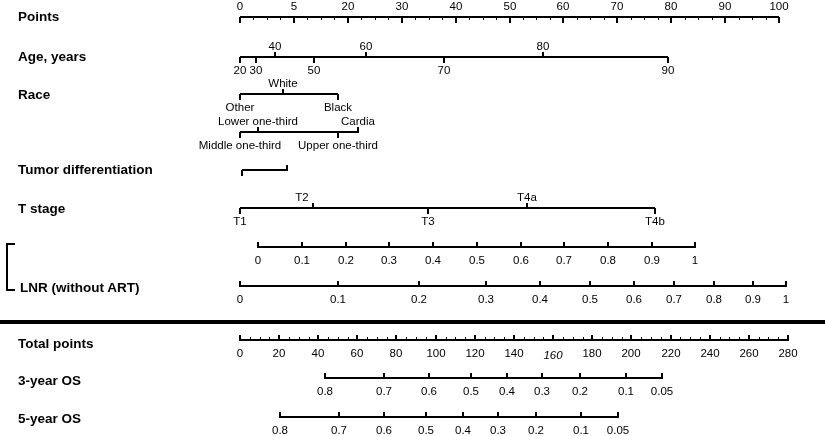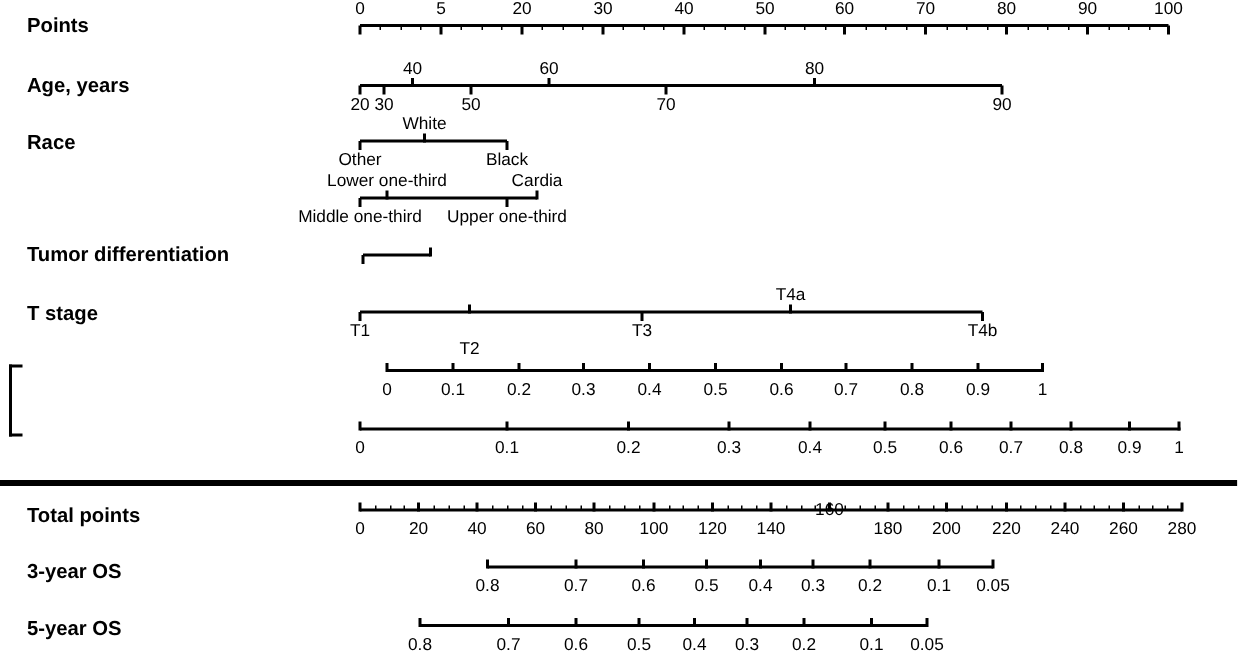--- a/index.html
+++ b/index.html
@@ -149,21 +149,21 @@
     <div class="tick-label" style="left: 358px; top: 115px;">Cardia</div>
     <div class="row-label" style="left: 18px; top: 162px;">Tumor differentiation</div>
     <div class="axis-line" style="left: 242px; top: 169px; width: 45px;"></div>
     <div class="tick" style="left: 241px; top: 170px; height: 6px;"></div>
     <div class="tick" style="left: 286px; top: 165px; height: 6px;"></div>
     <div class="row-label" style="left: 18px; top: 201px;">T stage</div>
     <div class="axis-line" style="left: 240px; top: 207px; width: 415px;"></div>
     <div class="tick" style="left: 239px; top: 208px; height: 6px;"></div>
     <div class="tick-label" style="left: 240px; top: 215px;">T1</div>
     <div class="tick" style="left: 312px; top: 203px; height: 6px;"></div>
-    <div class="tick-label" style="left: 313px; top: 191px; margin-top: 36px;">T2</div>
+    <div class="tick-label" style="left: 302px; top: 191px;">T2</div>
     <div class="tick" style="left: 427px; top: 208px; height: 6px;"></div>
     <div class="tick-label" style="left: 428px; top: 215px;">T3</div>
     <div class="tick" style="left: 526px; top: 203px; height: 6px;"></div>
     <div class="tick-label" style="left: 527px; top: 191px;">T4a</div>
     <div class="tick" style="left: 654px; top: 208px; height: 6px;"></div>
     <div class="tick-label" style="left: 655px; top: 215px;">T4b</div>
     <div class="axis-line" style="left: 258px; top: 246px; width: 437px;"></div>
     <div class="tick" style="left: 257px; top: 242px; height: 6px;"></div>
     <div class="tick-label" style="left: 258px; top: 254px;">0</div>
     <div class="tick" style="left: 301px; top: 242px; height: 6px;"></div>
@@ -179,20 +179,21 @@
     <div class="tick" style="left: 520px; top: 242px; height: 6px;"></div>
     <div class="tick-label" style="left: 521px; top: 254px;">0.6</div>
     <div class="tick" style="left: 563px; top: 242px; height: 6px;"></div>
     <div class="tick-label" style="left: 564px; top: 254px;">0.7</div>
     <div class="tick" style="left: 607px; top: 242px; height: 6px;"></div>
     <div class="tick-label" style="left: 608px; top: 254px;">0.8</div>
     <div class="tick" style="left: 651px; top: 242px; height: 6px;"></div>
     <div class="tick-label" style="left: 652px; top: 254px;">0.9</div>
     <div class="tick" style="left: 694px; top: 242px; height: 6px;"></div>
     <div class="tick-label" style="left: 695px; top: 254px;">1</div>
+    <div class="row-label" style="left: 20px; top: 280px;">LNR (without ART)</div>
     <div class="axis-line" style="left: 240px; top: 285px; width: 547px;"></div>
     <div class="tick" style="left: 239px; top: 281px; height: 6px;"></div>
     <div class="tick-label" style="left: 240px; top: 293px;">0</div>
     <div class="tick" style="left: 337px; top: 281px; height: 6px;"></div>
     <div class="tick-label" style="left: 338px; top: 293px;">0.1</div>
     <div class="tick" style="left: 418px; top: 281px; height: 6px;"></div>
     <div class="tick-label" style="left: 419px; top: 293px;">0.2</div>
     <div class="tick" style="left: 485px; top: 281px; height: 6px;"></div>
     <div class="tick-label" style="left: 486px; top: 293px;">0.3</div>
     <div class="tick" style="left: 539px; top: 281px; height: 6px;"></div>
@@ -221,21 +222,21 @@
     <div class="tick-label" style="left: 357px; top: 347px;">60</div>
     <div class="tick" style="left: 395px; top: 335px; height: 6px;"></div>
     <div class="tick-label" style="left: 396px; top: 347px;">80</div>
     <div class="tick" style="left: 435px; top: 335px; height: 6px;"></div>
     <div class="tick-label" style="left: 436px; top: 347px;">100</div>
     <div class="tick" style="left: 474px; top: 335px; height: 6px;"></div>
     <div class="tick-label" style="left: 475px; top: 347px;">120</div>
     <div class="tick" style="left: 513px; top: 335px; height: 6px;"></div>
     <div class="tick-label" style="left: 514px; top: 347px;">140</div>
     <div class="tick" style="left: 552px; top: 335px; height: 6px;"></div>
-    <div class="tick-label" style="left: 553px; top: 334px;">160</div>
+    <div class="tick-label" style="left: 553px; top: 349px; font-style: italic;">160</div>
     <div class="tick" style="left: 591px; top: 335px; height: 6px;"></div>
     <div class="tick-label" style="left: 592px; top: 347px;">180</div>
     <div class="tick" style="left: 630px; top: 335px; height: 6px;"></div>
     <div class="tick-label" style="left: 631px; top: 347px;">200</div>
     <div class="tick" style="left: 670px; top: 335px; height: 6px;"></div>
     <div class="tick-label" style="left: 671px; top: 347px;">220</div>
     <div class="tick" style="left: 709px; top: 335px; height: 6px;"></div>
     <div class="tick-label" style="left: 710px; top: 347px;">240</div>
     <div class="tick" style="left: 748px; top: 335px; height: 6px;"></div>
     <div class="tick-label" style="left: 749px; top: 347px;">260</div>

